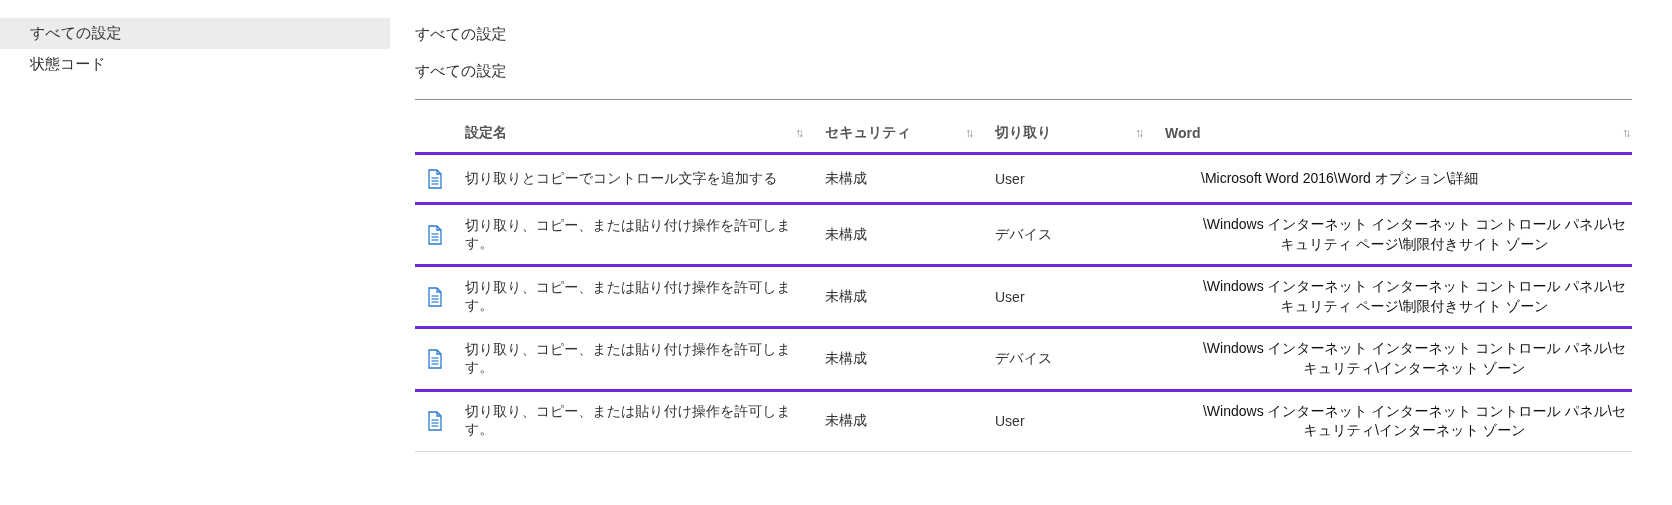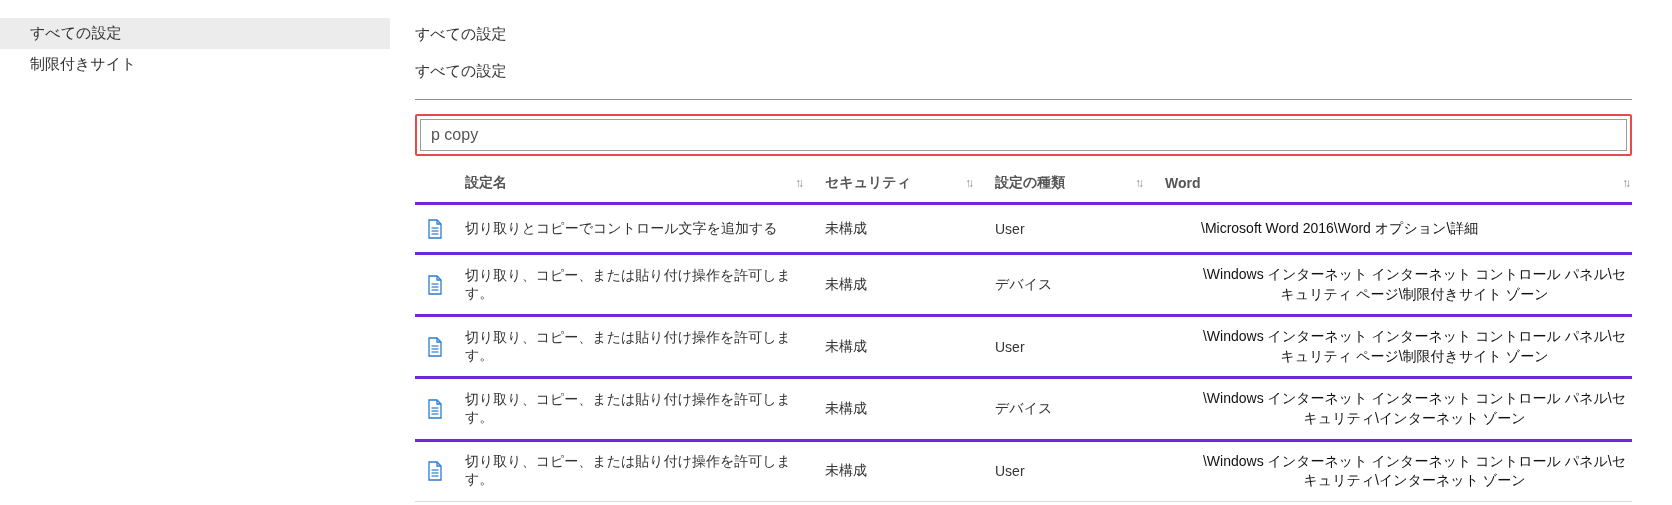--- a/index.html
+++ b/index.html
@@ -123,46 +123,43 @@
     }
   </style>
 </head>
 <body>
 
 <div class="sidebar">
   <div class="sidebar-item selected">
     <span>すべての設定</span>
   </div>
   <div class="sidebar-item">
-    <span>制限付きサイト</span>
+    <span>状態コード</span>
   </div>
 </div>
 
 <div class="main">
   <div class="main-title">すべての設定</div>
   <div class="main-subtitle">すべての設定</div>
   <hr class="divider">
 
-  <div class="search-wrap">
-    <input class="search-input" type="text" value="p copy" style="">
-  </div>
 
   <div class="table">
     <div class="thead">
       <div class="th col-icon"></div>
       <div class="th col-name">
         <span>設定名</span>
         <span class="sort-icon">↑↓</span>
       </div>
       <div class="th col-status">
         <span>セキュリティ</span>
         <span class="sort-icon">↑↓</span>
       </div>
       <div class="th col-type">
-        <span>設定の種類</span>
+        <span>切り取り</span>
         <span class="sort-icon">↑↓</span>
       </div>
       <div class="th col-path">
         <span>Word</span>
         <span class="sort-icon">↑↓</span>
       </div>
     </div>
 
     <div class="tbody">
 

